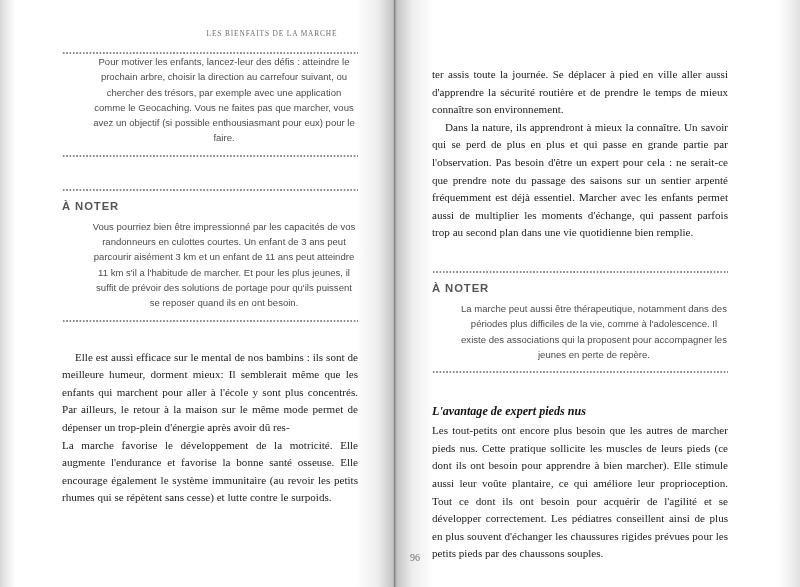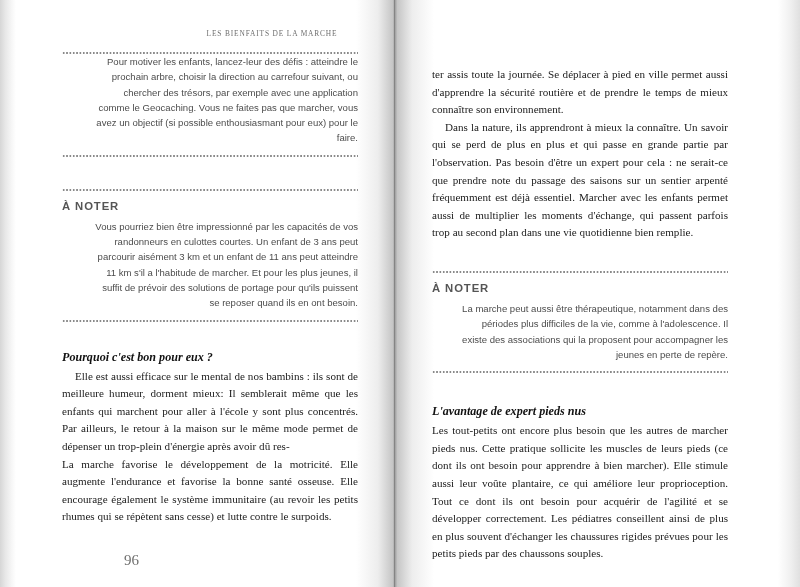--- a/index.html
+++ b/index.html
@@ -121,31 +121,31 @@
     letter-spacing: .9px;
     color: #555555;
     margin: 9px 0 7px 0;
   }
   .callout-body {
     margin: 0 0 9px 28px;
     font-family: "Liberation Sans", sans-serif;
     font-size: 9.55px;
     line-height: 15.3px;
     color: #4c4c4c;
-    text-align: right;
+    text-align: center;
   }
 
   .folio {
     position: absolute;
     top: 552px;
     left: 62px;
     width: 296px;
-    text-align: left;
-    font-family: "Liberation Serif", serif;
-    font-size: 15px;
+    text-align: right;
+    font-family: "Liberation Serif", serif;
+    font-size: 10px;
     color: #70706f;
   }
 </style>
 </head>
 <body>
 
 <div class="scan">
 
   <div class="edge-left"></div>
   <div class="edge-right"></div>
@@ -165,35 +165,34 @@
       </div>
 
       <div class="callout" style="margin-top:32px;">
         <div class="dots"></div>
         <div class="callout-title">À NOTER</div>
         <div class="callout-body">Vous pourriez bien être impressionné par les capacités de vos randonneurs en culottes courtes. Un enfant de 3 ans peut parcourir aisément 3 km et un enfant de 11 ans peut atteindre 11 km s'il a l'habitude de marcher. Et pour les plus jeunes, il suffit de prévoir des solutions de portage pour qu'ils puissent se reposer quand ils en ont besoin.</div>
         <div class="dots"></div>
       </div>
 
       <div style="margin-top:27px;">
-        <h3 class="section">Pourquoi c'est bon pour eux ?</h3>
         <p class="body indent">Elle est aussi efficace sur le mental de nos bambins : ils sont de meilleure humeur, dorment mieux: Il semblerait même que les enfants qui marchent pour aller à l'école y sont plus concentrés. Par ailleurs, le retour à la maison sur le même mode permet de dépenser un trop-plein d'énergie après avoir dû res-</p>
         <p class="body cont">La marche favorise le développement de la motricité. Elle augmente l'endurance et favorise la bonne santé osseuse. Elle encourage également le système immunitaire (au revoir les petits rhumes qui se répètent sans cesse) et lutte contre le surpoids.</p>
       </div>
 
     </div>
 
     <div class="folio">96</div>
   </div>
 
   <div class="page page-right">
 
     <div class="col" style="top:66px;">
 
-      <p class="body cont">ter assis toute la journée. Se déplacer à pied en ville permet aussi d'apprendre la sécurité routière et de prendre le temps de mieux connaître son environnement.</p>
+      <p class="body cont">ter assis toute la journée. Se déplacer à pied en ville aller aussi d'apprendre la sécurité routière et de prendre le temps de mieux connaître son environnement.</p>
 
       <p class="body indent">Dans la nature, ils apprendront à mieux la connaître. Un savoir qui se perd de plus en plus et qui passe en grande partie par l'observation. Pas besoin d'être un expert pour cela : ne serait-ce que prendre note du passage des saisons sur un sentier arpenté fréquemment est déjà essentiel. Marcher avec les enfants permet aussi de multiplier les moments d'échange, qui passent parfois trop au second plan dans une vie quotidienne bien remplie.</p>
 
       <div class="callout" style="margin-top:29px;">
         <div class="dots"></div>
         <div class="callout-title">À NOTER</div>
         <div class="callout-body">La marche peut aussi être thérapeutique, notamment dans des périodes plus difficiles de la vie, comme à l'adolescence. Il existe des associations qui la proposent pour accompagner les jeunes en perte de repère.</div>
         <div class="dots"></div>
       </div>
 

